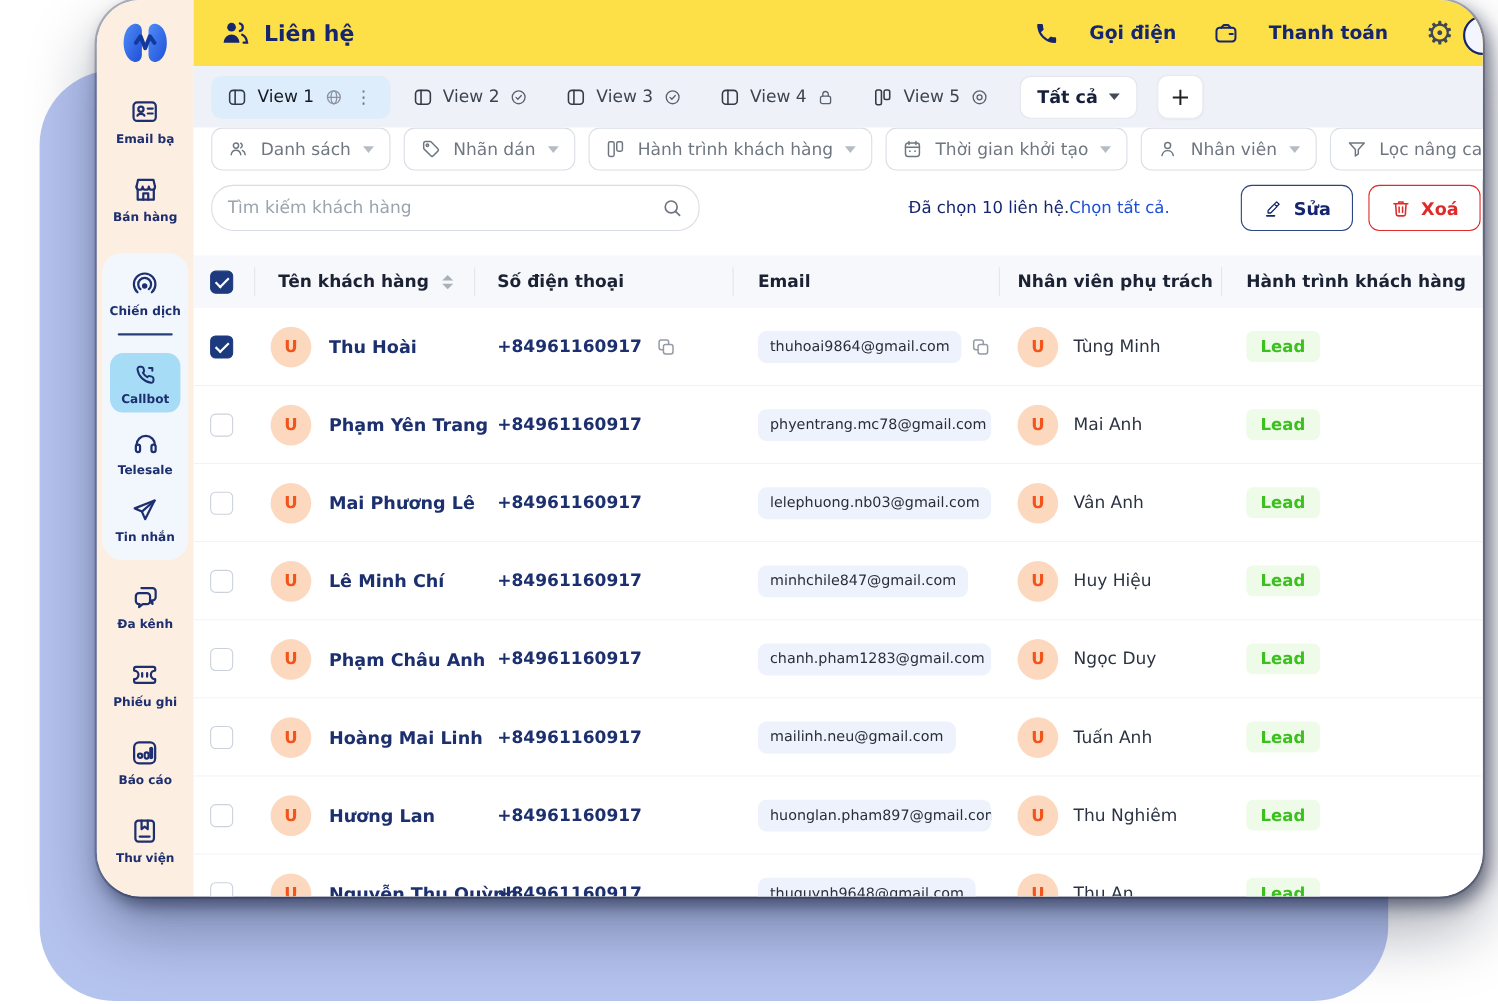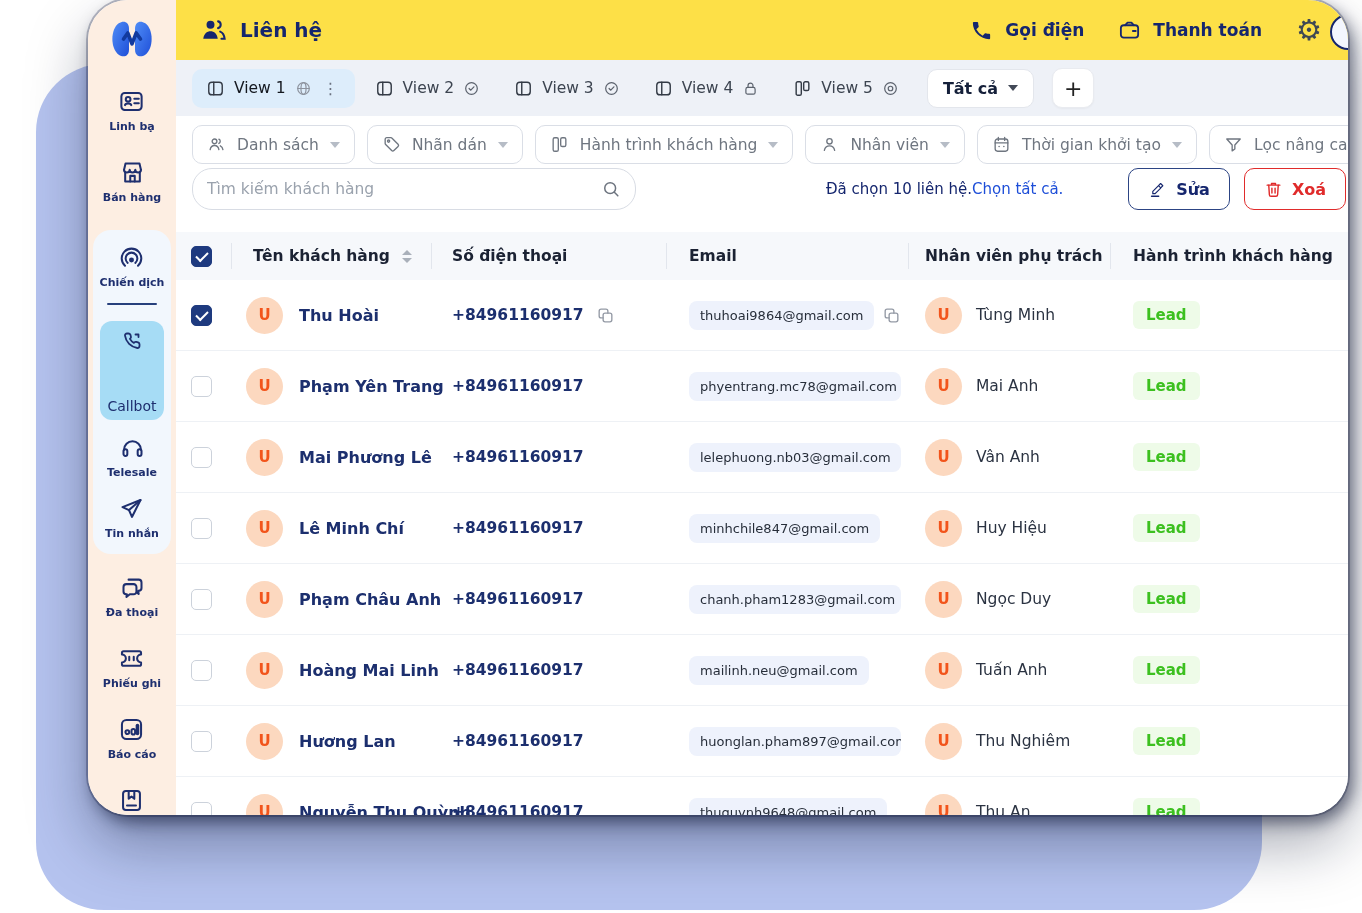--- a/index.html
+++ b/index.html
@@ -27,32 +27,32 @@
   .side-item svg { width:27px; height:27px; stroke:#1e2f6f; fill:none;
     stroke-width:1.8; stroke-linecap:round; stroke-linejoin:round; }
   .side-group { background:#f2f7fd; border-radius:18px; width:78px; padding:14px 0 4px;
     display:flex; flex-direction:column; align-items:center; margin-bottom:20px; flex:none; }
   .side-group .side-item { margin-bottom:18px; }
   .group-divider { width:50px; height:2px; background:#27407c; border-radius:2px; margin:0 0 16px; }
   .callbot-pill { background:#a6dcf5; border-radius:12px; width:64px; padding:8px 0 6px;
     display:flex; flex-direction:column; align-items:center; gap:3px; margin-bottom:14px; cursor:pointer; }
   .callbot-pill svg { width:24px; height:24px; stroke:#1e2f6f; fill:none; stroke-width:1.8;
     stroke-linecap:round; stroke-linejoin:round; }
-  .callbot-pill .lbl { font-size:14px; font-weight:400; color:#1e2f6f;margin-top:42px; }
+  .callbot-pill .lbl { font-size:11px; font-weight:700; color:#1e2f6f; }
 
   
   .main { flex:1; display:flex; flex-direction:column; min-width:0; }
 
   .topbar { height:60px; flex:none; background:#fde047; display:flex; align-items:center;
     padding:0 26px 0 24px; position:relative; }
   .title-group { display:flex; align-items:center; gap:12px; color:#15266e; }
   .title-group svg { width:28px; height:28px; fill:#15266e; }
   .page-title { font-size:20px; font-weight:700; color:#15266e; }
   .top-actions { margin-left:auto; display:flex; align-items:center; gap:34px; }
-  .top-action { display:flex; align-items:center; gap:12px; color:#15266e;
+  .top-action { display:flex; align-items:center; gap:27px; color:#15266e;
     font-size:17px; font-weight:600; cursor:pointer; }
   .top-action svg { width:23px; height:23px; }
   .gear { font-size:29px; color:#3f4854; line-height:1; cursor:pointer; }
   .avatar-clip { position:absolute; right:-18px; top:14px; width:36px; height:36px;
     border-radius:50%; border:2.5px solid #15266e; background:#f3f6fe; }
 
   .tabstrip { height:56px; flex:none; background:#eef1f7; display:flex; align-items:center;
     padding:0 16px; gap:6px; overflow:hidden; }
   .vtab { display:flex; align-items:center; gap:9px; padding:10px 14px; border-radius:10px;
     color:#3c4450; font-size:15.5px; cursor:pointer; white-space:nowrap; }
@@ -64,21 +64,21 @@
   .kebab { color:#6b7280; font-size:16px; padding:0 2px; cursor:pointer; }
   .all-pill { margin-left:8px; background:#fff; border:1px solid #e3e6ec; border-radius:10px;
     padding:9px 15px; display:flex; align-items:center; gap:10px; font-size:16px;
     font-weight:600; color:#15203a; cursor:pointer; white-space:nowrap; }
   .caret { width:0; height:0; border-left:5px solid transparent; border-right:5px solid transparent;
     border-top:6px solid #424957; }
   .add-pill { margin-left:12px; background:#fff; border:1px solid #e9ebf0; border-radius:10px;
     width:42px; height:40px; display:flex; align-items:center; justify-content:center;
     font-size:22px; color:#222; cursor:pointer; box-shadow:0 1px 2px rgba(0,0,0,.04); }
 
-  .filterbar { height:48px; flex:none; background:#fff; display:flex; align-items:flex-end;
+  .filterbar { height:48px; flex:none; background:#fff; display:flex; align-items:flex-start;
     gap:12px; padding:0 16px; overflow:hidden; white-space:nowrap; }
   .chip { border:1.5px solid #dadee6; border-radius:10px; padding:9px 14px; display:inline-flex;
     align-items:center; gap:11px; color:#6f7680; font-size:15.5px; cursor:pointer; flex:none; background:#fff; }
   .chip svg { width:19px; height:19px; stroke:#6f7680; fill:none; stroke-width:1.7;
     stroke-linecap:round; stroke-linejoin:round; }
   .chip .caret { border-top-color:#b6bcc6; }
 
   .searchrow { height:56px; flex:none; display:flex; align-items:center; padding:4px 16px 10px; }
   .searchbox { width:444px; height:42px; border:1.5px solid #d8dce4; border-radius:20px;
     display:flex; align-items:center; padding:0 14px; background:#fff; }
@@ -156,21 +156,21 @@
       <path d="M17 24l3.5-5 3.5 9 3.5-9 3.5 5" fill="none" stroke="#123a9e" stroke-width="3" stroke-linecap="round" stroke-linejoin="round"></path>
     </svg>
 
     <div class="side-item">
       <svg viewBox="0 0 24 24">
           <rect x="3" y="4.5" width="18" height="15" rx="3"></rect>
           <circle cx="9" cy="10" r="2.1"></circle>
           <path d="M6.2 15.2c.6-1.9 5-1.9 5.6 0"></path>
           <path d="M14.5 9.5h4M14.5 13.5h4"></path>
         </svg>
-      <span class="lbl">Linh bạ</span>
+      <span class="lbl">Email bạ</span>
     </div>
 
     <div class="side-item">
       <svg viewBox="0 0 24 24">
           <path d="M4.5 9.5L5.8 4h12.4l1.3 5.5"></path>
           <path d="M4.5 9.5c0 1.4 1.1 2.5 2.5 2.5s2.5-1.1 2.5-2.5c0 1.4 1.1 2.5 2.5 2.5s2.5-1.1 2.5-2.5c0 1.4 1.1 2.5 2.5 2.5s2.5-1.1 2.5-2.5"></path>
           <path d="M5.5 12v8h13v-8"></path>
           <path d="M10 20v-5h4v5"></path>
         </svg>
       <span class="lbl">Bán hàng</span>
@@ -208,21 +208,21 @@
           </svg>
         <span class="lbl">Tin nhắn</span>
       </div>
     </div>
 
     <div class="side-item">
       <svg viewBox="0 0 24 24">
           <path d="M8.5 5h9A2.5 2.5 0 0 1 20 7.5v5a2.5 2.5 0 0 1-2.5 2.5H17l.5 2.8-3.4-2.8"></path>
           <path d="M13 9H6.5A2.5 2.5 0 0 0 4 11.5v4A2.5 2.5 0 0 0 6.5 18H7l-.4 2.4 3-2.4H13a2.5 2.5 0 0 0 2.5-2.5v-4A2.5 2.5 0 0 0 13 9z" fill="#fdeee2"></path>
         </svg>
-      <span class="lbl">Đa thoại</span>
+      <span class="lbl">Đa kênh</span>
     </div>
 
     <div class="side-item">
       <svg viewBox="0 0 24 24">
           <path d="M3.5 8.5V7A1.5 1.5 0 0 1 5 5.5h14A1.5 1.5 0 0 1 20.5 7v1.5a3.5 3.5 0 0 0 0 7V17a1.5 1.5 0 0 1-1.5 1.5H5A1.5 1.5 0 0 1 3.5 17v-1.5a3.5 3.5 0 0 0 0-7z"></path>
           <path d="M10 10.5v3M14 10.5v3"></path>
         </svg>
       <span class="lbl">Phiếu ghi</span>
     </div>
 
@@ -374,34 +374,34 @@
       <div class="chip">
         <svg viewBox="0 0 24 24">
             <rect x="4" y="3.5" width="6.5" height="17" rx="2"></rect>
             <rect x="13.5" y="3.5" width="6.5" height="11" rx="2"></rect>
           </svg>
         <span>Hành trình khách hàng</span>
         <span class="caret"></span>
       </div>
       <div class="chip">
         <svg viewBox="0 0 24 24">
-            <circle cx="12" cy="8" r="3.4"></circle>
-            <path d="M5.5 19.5c.8-4 3.6-5.7 6.5-5.7s5.7 1.7 6.5 5.7"></path>
-          </svg>
-        <span>Nhân viên</span>
-        <span class="caret"></span>
-      </div>
-      <div class="chip">
-        <svg viewBox="0 0 24 24">
             <rect x="4" y="5" width="16" height="15.5" rx="3"></rect>
             <path d="M8 3.2v3.6M16 3.2v3.6M4 10h16"></path>
             <circle cx="9" cy="14.5" r="1" fill="#6f7680" stroke="none"></circle>
             <circle cx="15" cy="14.5" r="1" fill="#6f7680" stroke="none"></circle>
           </svg>
         <span>Thời gian khởi tạo</span>
+        <span class="caret"></span>
+      </div>
+      <div class="chip">
+        <svg viewBox="0 0 24 24">
+            <circle cx="12" cy="8" r="3.4"></circle>
+            <path d="M5.5 19.5c.8-4 3.6-5.7 6.5-5.7s5.7 1.7 6.5 5.7"></path>
+          </svg>
+        <span>Nhân viên</span>
         <span class="caret"></span>
       </div>
       <div class="chip">
         <svg viewBox="0 0 24 24">
             <path d="M3.5 5h17l-6.8 7.6v5l-3.4 2.4v-7.4z"></path>
           </svg>
         <span>Lọc nâng cao</span>
 
       </div>
     </div>

